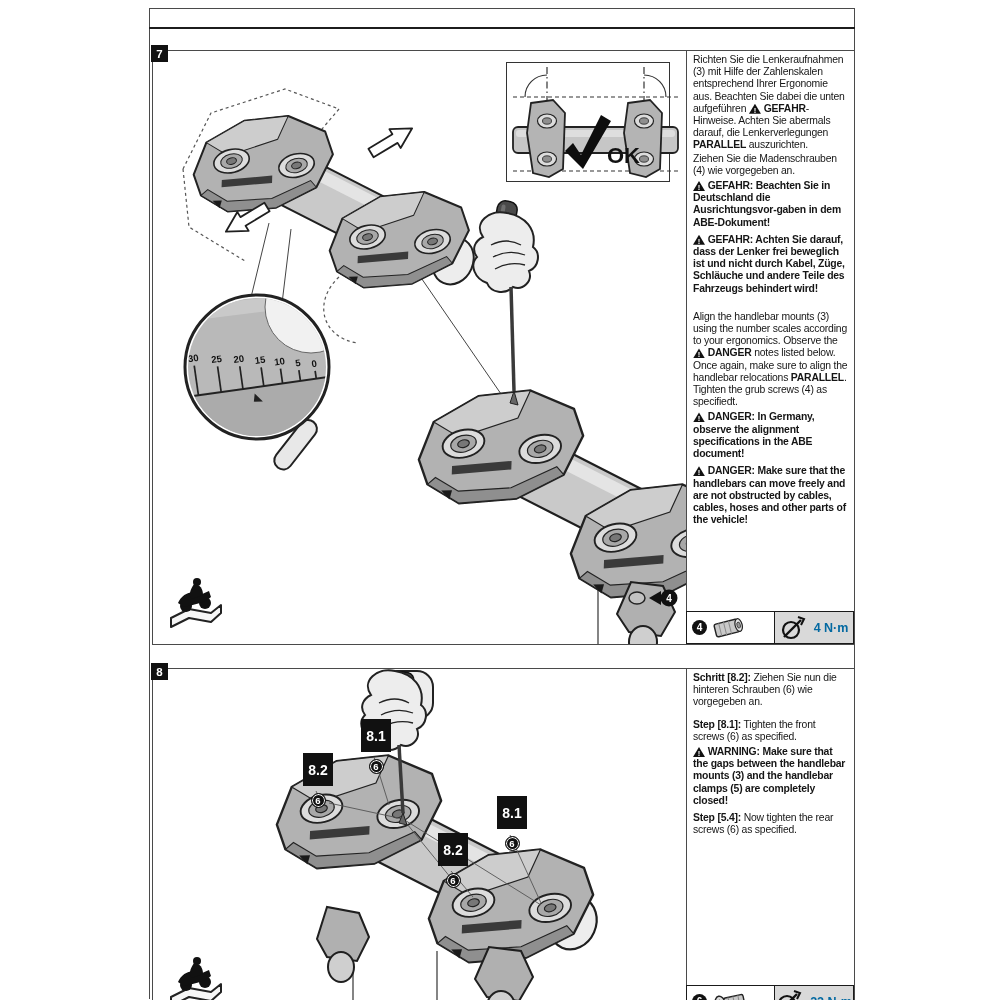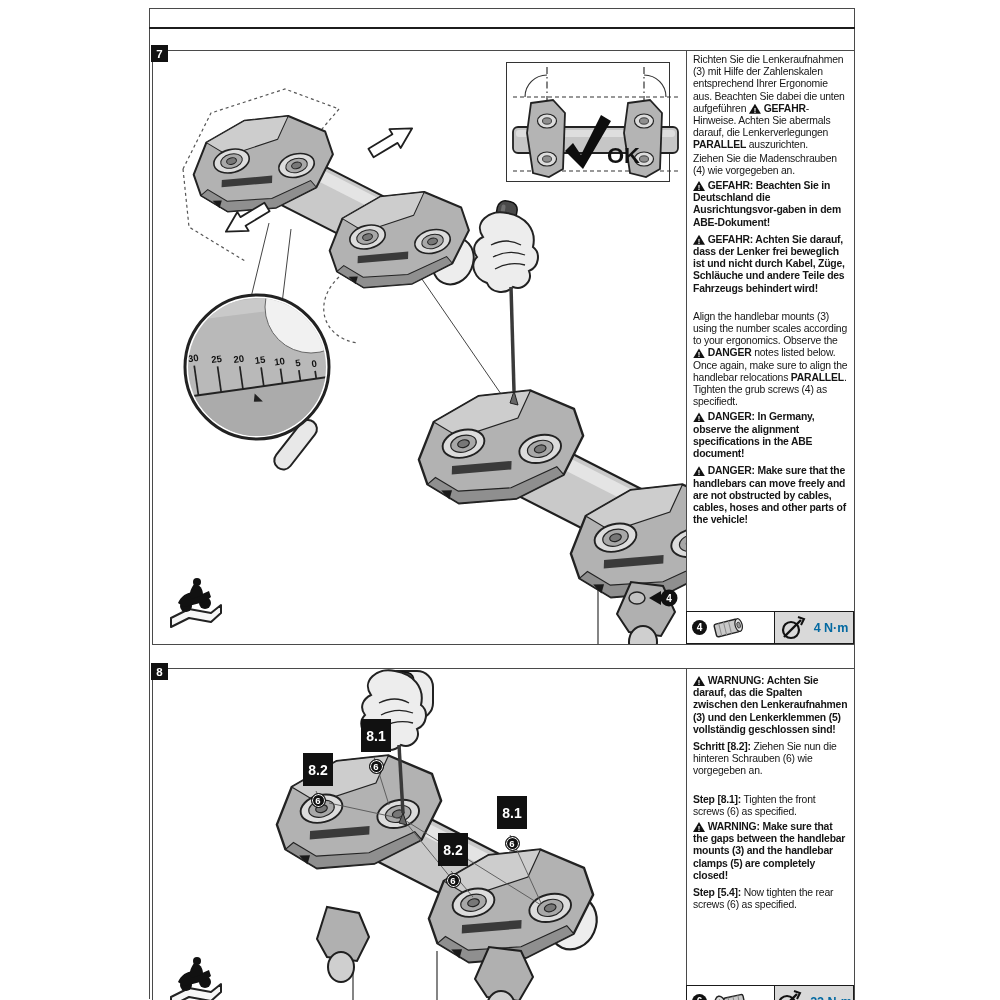--- a/index.html
+++ b/index.html
@@ -20,21 +20,21 @@
   .num-badge{position:absolute;left:-2px;top:-6px;width:17px;height:17px;background:#111;color:#fff;
              font-weight:bold;font-size:11.5px;display:flex;align-items:center;justify-content:center;z-index:6;}
   .illus{position:absolute;left:0;top:0;width:533px;bottom:0;overflow:hidden;}
   .textcol{position:absolute;left:533px;top:0;right:0;bottom:0;border-left:1.2px solid #4a4a4a;
            padding:3px 5px 2px 6px;font-size:10.4px;line-height:12.2px;letter-spacing:-0.2px;box-sizing:border-box;overflow:hidden;}
   .para{margin:0 0 1px 0;}
   .para .b{font-weight:bold;}
   .para.warn{font-weight:bold;margin:3px 0 5px 0;}
   .para.mb0{margin-bottom:0;}
   .lang-en{margin-top:16px;}
-  .panel8 .lang-en{margin-top:16px;}
+  .panel8 .lang-en{margin-top:10px;}
   .warn-tri{display:inline-block;width:12px;height:10px;background:#111;
             clip-path:polygon(50% 0,100% 100%,0 100%);color:#fff;font-size:7.5px;font-weight:bold;
             text-align:center;line-height:13px;vertical-align:-1px;}
 
   .ok-inset{position:absolute;left:353px;top:11px;width:164px;height:120px;border:1.5px solid #333;
             background:#fff;box-sizing:border-box;z-index:4;}
 
   .torque-row{position:absolute;left:533px;right:0;bottom:0;height:33px;display:flex;
               border:1.8px solid #1a1a1a;box-sizing:border-box;background:#fff;z-index:5;}
   .panel8 .torque-row{bottom:auto;top:316px;}
@@ -364,21 +364,20 @@
           <circle cx="40" cy="31" r="6"></circle>
           <path d="M13,31 C17,21 29,17 35,23 L44,19 L46,25 C40,31 27,33 19,35 Z"></path>
           <circle cx="32" cy="10" r="4"></circle>
           <path d="M29,12 C25,18 23,24 27,27 L38,23 C38,17 35,12 29,12 Z"></path>
         </g>
       </svg>
     </div>
 
     <div class="textcol">
       <div class="lang-de">
-          <p class="para warn"><span class="warn-tri">!</span> <span class="b">WARNUNG: Achten Sie darauf, das die Spalten zwischen den Lenkeraufnahmen (3) und den Lenkerklemmen (5) vollständig geschlossen sind!</span></p>
           <p class="para"><span class="b">Schritt [8.2]:</span><span> Ziehen Sie nun die hinteren Schrauben (6) wie vorgegeben an.</span></p>
         </div>
       <div class="lang-en">
           <p class="para mb0"><span class="b">Step [8.1]:</span><span> Tighten the front screws (6) as specified.</span></p>
           <p class="para warn"><span class="warn-tri">!</span> <span class="b">WARNING: Make sure that the gaps between the handlebar mounts (3) and the handlebar clamps (5) are completely closed!</span></p>
           <p class="para"><span class="b">Step [5.4]:</span><span> Now tighten the rear screws (6) as specified.</span></p>
         </div>
     </div>
 
     <div class="torque-row">

